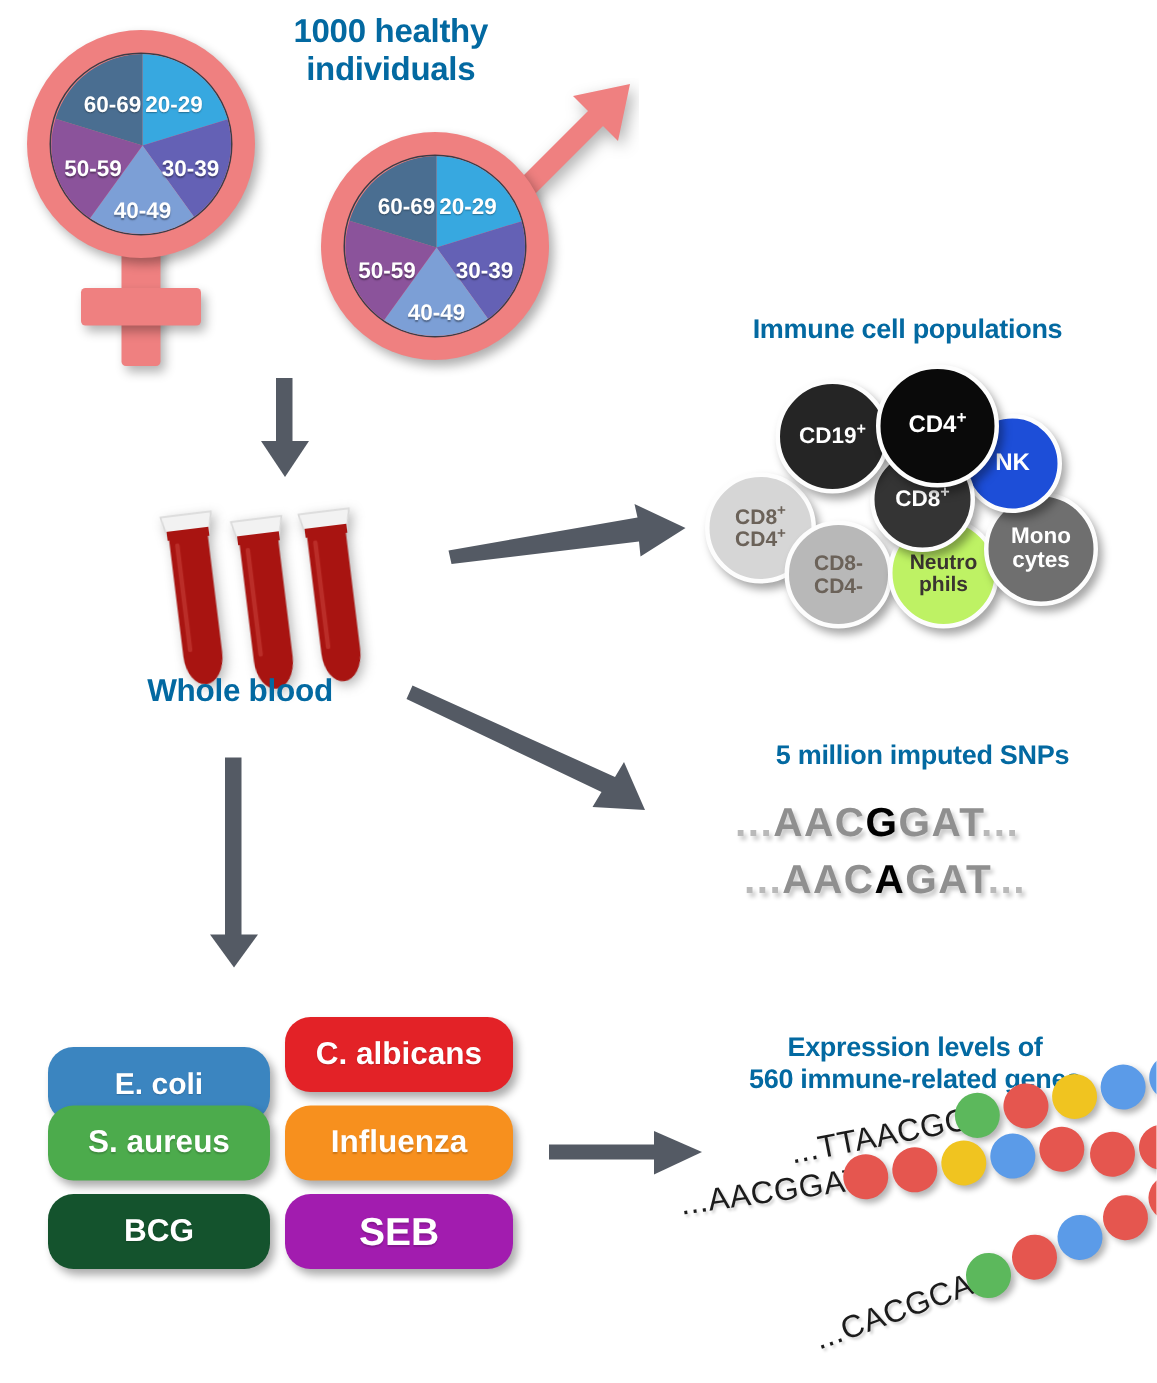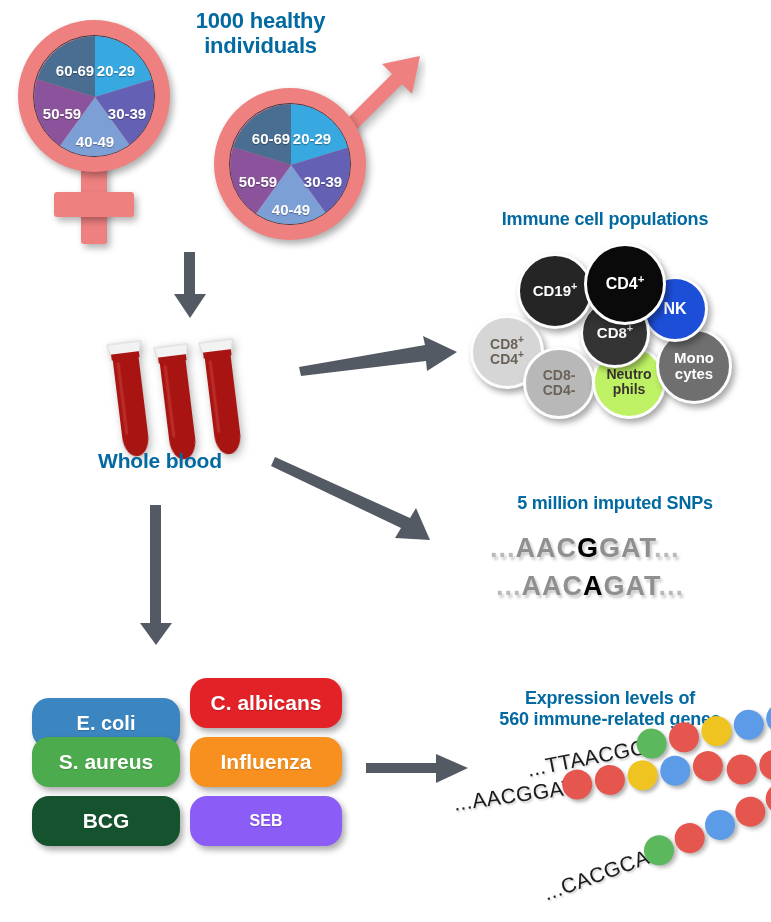--- a/index.html
+++ b/index.html
@@ -248,21 +248,21 @@
     </div>
     <div class="stim" style="left:0px; top:59px; width:148px; height:50px; background:#4cab4c; font-size:21px;">
       <span>S. aureus</span>
     </div>
     <div class="stim" style="left:158px; top:59px; width:152px; height:50px; background:#f7901e; font-size:21px;">
       <span>Influenza</span>
     </div>
     <div class="stim" style="left:0px; top:118px; width:148px; height:50px; background:#14532d; font-size:21px;">
       <span>BCG</span>
     </div>
-    <div class="stim" style="left:158px; top:118px; width:152px; height:50px; background:#8b5cf6; font-size:16px;">
+    <div class="stim" style="left:158px; top:118px; width:152px; height:50px; background:#a21caf; font-size:26px;">
       <span>SEB</span>
     </div>
   </div>
 
   <svg class="arrow-svg" width="120" height="50" viewBox="0 0 120 50" style="left:360px; top:748px;">
     <rect x="6" y="15" width="76" height="10" fill="#545a64"></rect>
     <path d="M76 6 L108 20 L76 35 Z" fill="#545a64"></path>
   </svg>
 
   <div class="hdr abs" style="left:455px; top:688px; width:310px; font-size:18px;">

